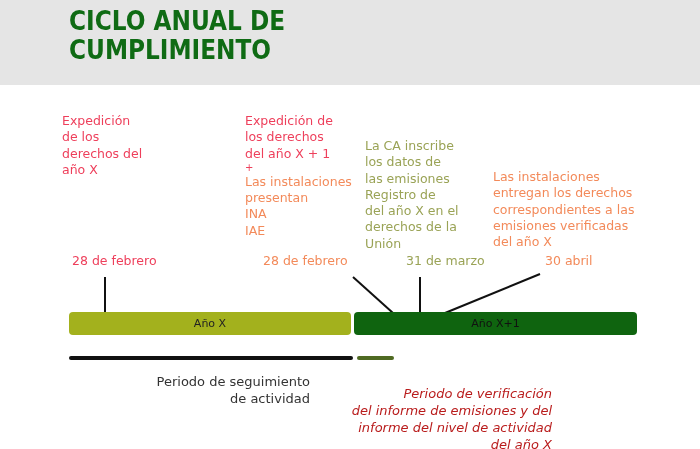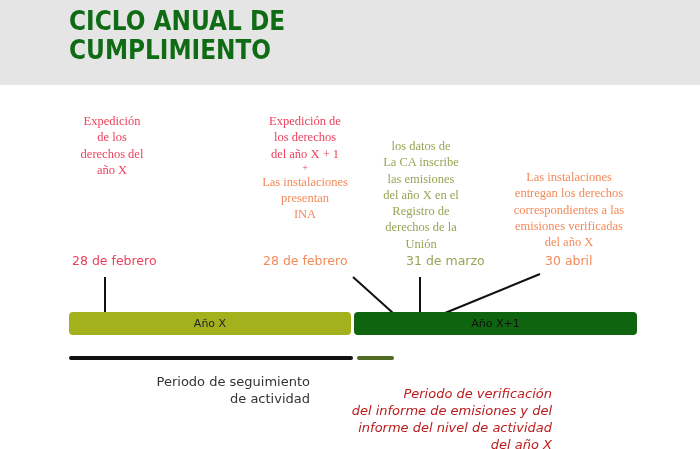--- a/index.html
+++ b/index.html
@@ -15,24 +15,23 @@
   .title {
     position: absolute; left: 69px; top: 6px;
     font-family: "DejaVu Sans", sans-serif;
     font-weight: bold; font-size: 27px; line-height: 29px;
     color: #0f6b14; letter-spacing: 0px;
     transform: scaleX(0.86); transform-origin: left top;
     text-transform: uppercase;
   }
   .title div { white-space: nowrap; }
   .label {
-    position: absolute; text-align: center;
+    position: absolute; 
     font-size: 12.5px; line-height: 16.3px;
     white-space: nowrap;
-    font-family: Liberation Serif, serif;
   }
   .pink { color: #ee3f5b; }
   .orange { color: #f38a5a; }
   .olive { color: #9aa356; }
   .date { position: absolute; font-size: 12.5px; white-space: nowrap; }
   .bar {
     position: absolute; top: 312px; height: 23px; border-radius: 4px;
     display: flex; align-items: center; justify-content: center;
     font-size: 11px; color: #222;
   }
@@ -68,29 +67,30 @@
 <div class="date pink" style="left:72px; top:253px;">28 de febrero</div>
 
 <div class="label" style="left:245px; top:113px; width:120px;">
   <div class="pink">Expedición de</div>
   <div class="pink">los derechos</div>
   <div class="pink">del año X + 1</div>
   <div class="pink" style="font-size:10px; line-height:12px;">+</div>
   <div class="orange">Las instalaciones</div>
   <div class="orange">presentan</div>
   <div class="orange">INA</div>
+  <div class="orange">IAE</div>
 </div>
 <div class="date orange" style="left:263px; top:253px;">28 de febrero</div>
 
 <div class="label olive" style="left:365px; top:138px; width:112px;">
+  <div>La CA inscribe</div>
   <div>los datos de</div>
-  <div>La CA inscribe</div>
   <div>las emisiones</div>
+  <div>Registro de</div>
   <div>del año X en el</div>
-  <div>Registro de</div>
   <div>derechos de la</div>
   <div>Unión</div>
 </div>
 <div class="date olive" style="left:385px; top:253px;margin-left:21px;">31 de marzo</div>
 
 <div class="label orange" style="left:493px; top:169px; width:152px;">
   <div>Las instalaciones</div>
   <div>entregan los derechos</div>
   <div>correspondientes a las</div>
   <div>emisiones verificadas</div>

